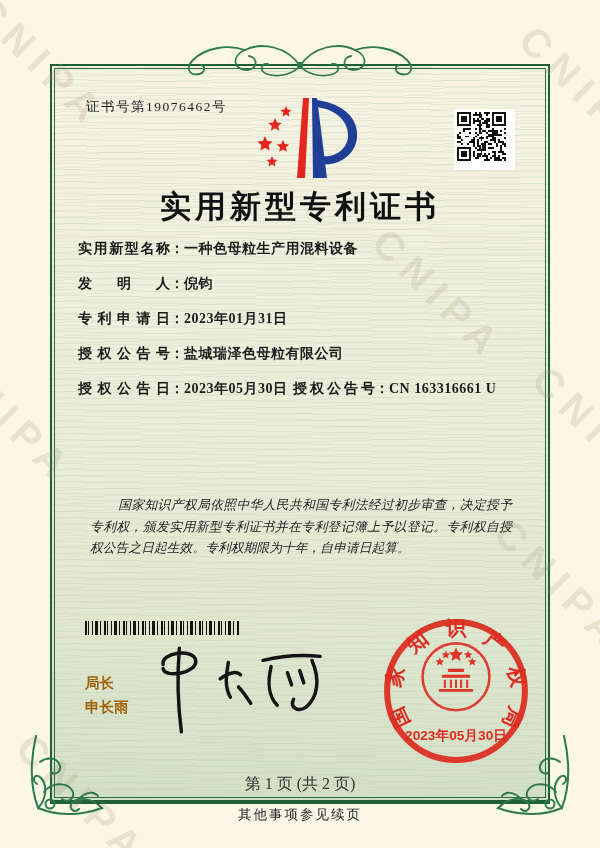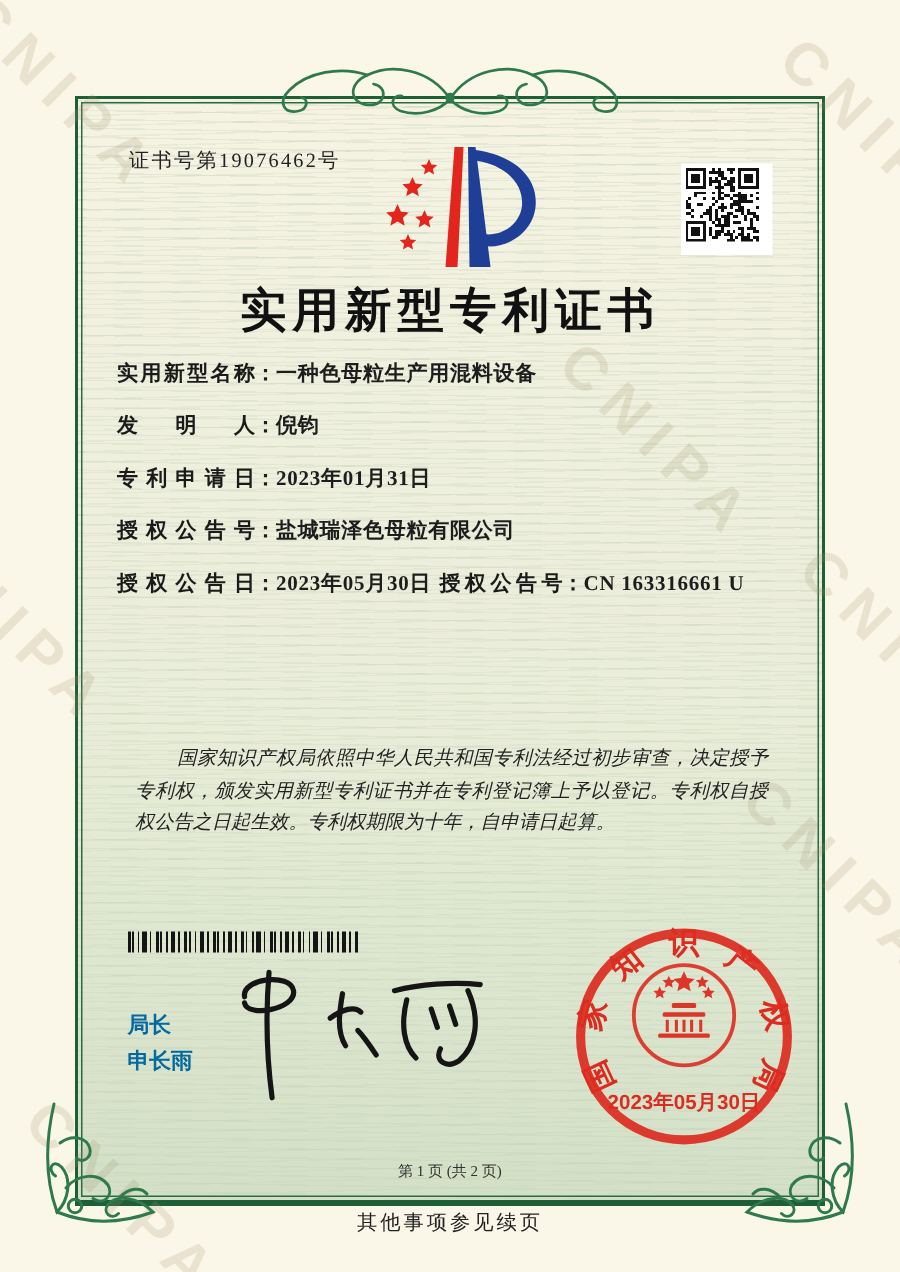--- a/index.html
+++ b/index.html
@@ -33,25 +33,25 @@
   .pair2{position:absolute;left:215px;top:0;}
   .pair2 .flabel{width:82px;}
   .paras{position:absolute;left:78px;top:483px;width:446px;font-size:12.8px;line-height:21.5px;
          text-align:justify;font-style:italic;color:#222;}
   .paras p{margin:12px;text-indent:2.2em;}
   .barcode{position:absolute;left:85px;top:621px;width:155px;height:14px;
            background-image:
              repeating-linear-gradient(90deg,#141414 0 2px,transparent 2px 3px,#141414 3px 4px,
                transparent 4px 7px,#141414 7px 8px,transparent 8px 10px,#141414 10px 13px,
                transparent 13px 15px,#141414 15px 16px,transparent 16px 19px);}
-  .director{position:absolute;left:85px;top:672px;font-family:Liberation Sans, sans-serif;
-            font-weight:700;font-size:14.5px;color:#0369a1;line-height:24px;}
+  .director{position:absolute;left:85px;top:672px;font-family:Liberation Mono, monospace;
+            font-weight:700;font-size:14.5px;color:#a16207;line-height:24px;}
   .signature{position:absolute;left:140px;top:638px;width:195px;height:102px;}
   .seal{position:absolute;left:381px;top:616px;width:150px;height:150px;mix-blend-mode:multiply;opacity:.95;}
-  .pageno{position:absolute;left:0;top:774px;width:100%;text-align:center;font-size:10px;color:#333;}
+  .pageno{position:absolute;left:0;top:774px;width:100%;text-align:center;font-size:16px;color:#333;}
   .footnote{position:absolute;left:0;top:806px;width:100%;text-align:center;font-size:13.5px;
             color:#222;letter-spacing:2px;}
   .flourish-top{position:absolute;left:173px;top:36px;width:254px;height:46px;z-index:4;}
   .corner{position:absolute;width:82px;height:92px;z-index:4;}
   .corner.left{left:26px;top:728px;}
   .corner.right{left:492px;top:728px;transform:scaleX(-1);}
 </style>
 </head>
 <body>
 

